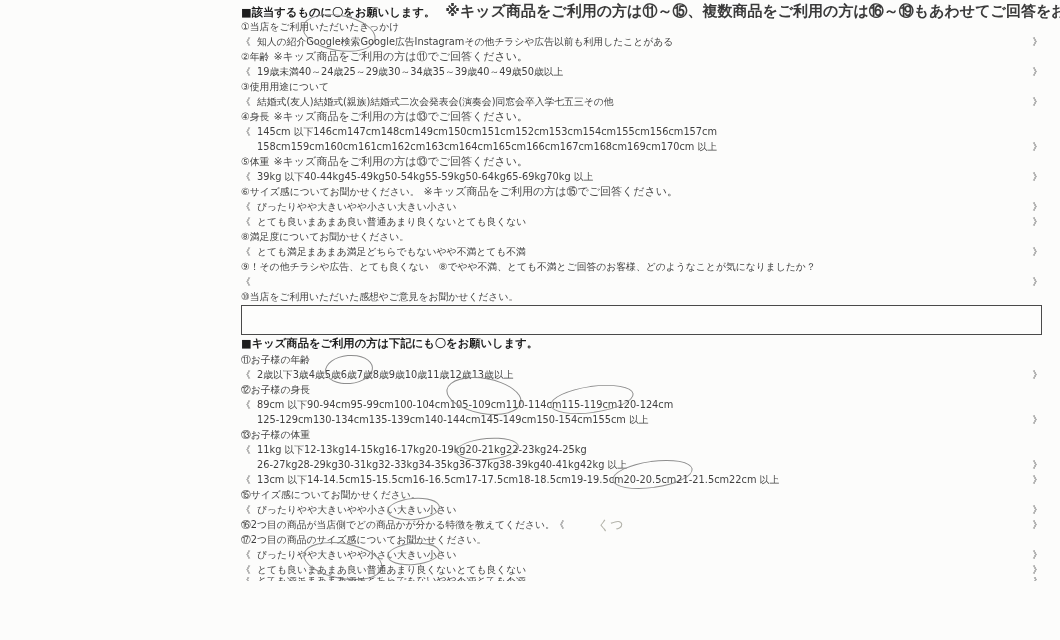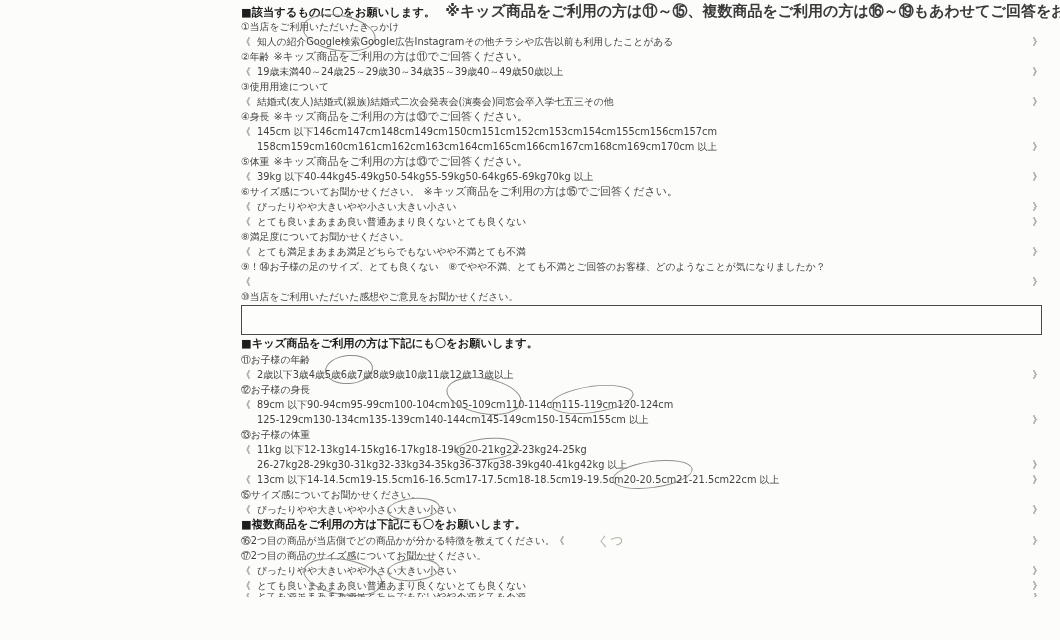--- a/index.html
+++ b/index.html
@@ -156,21 +156,21 @@
         <span class="lb">《</span>
         <span class="opts">
           <span class="opt">とても満足</span>
           <span class="opt">まあまあ満足</span>
           <span class="opt">どちらでもない</span>
           <span class="opt">やや不満</span>
           <span class="opt">とても不満</span>
         </span>
         <span class="rb">》</span>
       </div>
-      <div class="line q-label"><span>⑨！⑭お子様の足のサイズ、とても良くない　⑧でやや不満、とても不満とご回答のお客様、どのようなことが気になりましたか？</span></div>
+      <div class="line q-label"><span>⑨！その他チラシや広告、とても良くない　⑧でやや不満、とても不満とご回答のお客様、どのようなことが気になりましたか？</span></div>
       <div class="line opt-row">
         <span class="lb">《</span>
         <span class="fill"></span>
         <span class="rb">》</span>
       </div>
       <div class="line q-label"><span>⑩当店をご利用いただいた感想やご意見をお聞かせください。</span></div>
       <div class="comment-box"></div>
       <div class="sec-header"><span>■キッズ商品をご利用の方は下記にも〇をお願いします。</span></div>
       <div class="line q-label"><span>⑪お子様の年齢</span></div>
       <div class="line opt-row">
@@ -220,21 +220,21 @@
         <span class="rb">》</span>
       </div>
       <div class="line q-label"><span>⑬お子様の体重</span></div>
       <div class="line opt-row">
         <span class="lb">《</span>
         <span class="opts">
           <span class="opt">11kg 以下</span>
           <span class="opt">12-13kg</span>
           <span class="opt">14-15kg</span>
           <span class="opt">16-17kg</span>
-          <span class="opt">18-19kg</span>
+          <span class="opt">20-19kg</span>
           <span class="opt">20-21kg<span class="circle-mark cm-default"></span></span>
           <span class="opt">22-23kg</span>
           <span class="opt">24-25kg</span>
         </span>
         <span class="indent"></span>
       </div>
       <div class="line opt-row">
         <span class="indent"></span>
         <span class="opts">
           <span class="opt">26-27kg</span>
@@ -247,21 +247,21 @@
           <span class="opt">40-41kg</span>
           <span class="opt">42kg 以上</span>
         </span>
         <span class="rb">》</span>
       </div>
       <div class="line opt-row">
         <span class="lb">《</span>
         <span class="opts">
           <span class="opt">13cm 以下</span>
           <span class="opt">14-14.5cm</span>
-          <span class="opt">19-15.5cm</span>
+          <span class="opt">15-15.5cm</span>
           <span class="opt">16-16.5cm</span>
           <span class="opt">17-17.5cm</span>
           <span class="opt">18-18.5cm</span>
           <span class="opt">19-19.5cm</span>
           <span class="opt">20-20.5cm<span class="circle-mark cm-wide"></span></span>
           <span class="opt">21-21.5cm</span>
           <span class="opt">22cm 以上</span>
         </span>
         <span class="rb">》</span>
       </div>
@@ -270,21 +270,20 @@
         <span class="lb">《</span>
         <span class="opts">
           <span class="opt">ぴったり</span>
           <span class="opt">やや大きい</span>
           <span class="opt">やや小さい</span>
           <span class="opt">大きい<span class="circle-mark cm-default"></span></span>
           <span class="opt">小さい</span>
         </span>
         <span class="rb">》</span>
       </div>
-      <div class="sec-header"><span>■複数商品をご利用の方は下記にも〇をお願いします。</span></div>
       <div class="line q-label opt-row">
         <span>⑯2つ目の商品が当店側でどの商品かが分かる特徴を教えてください。</span>
         <span class="lb">《</span>
         <span class="handwriting">くつ</span>
         <span class="fill"></span>
         <span class="rb">》</span>
       </div>
       <div class="line q-label"><span>⑰2つ目の商品のサイズ感についてお聞かせください。</span></div>
       <div class="line opt-row">
         <span class="lb">《</span>

